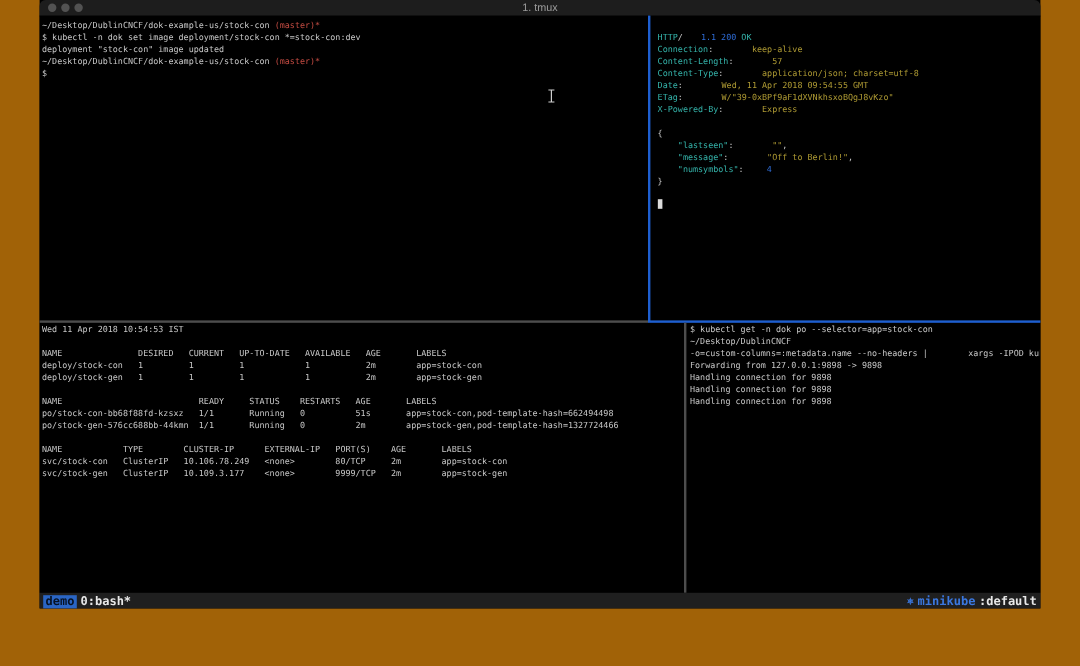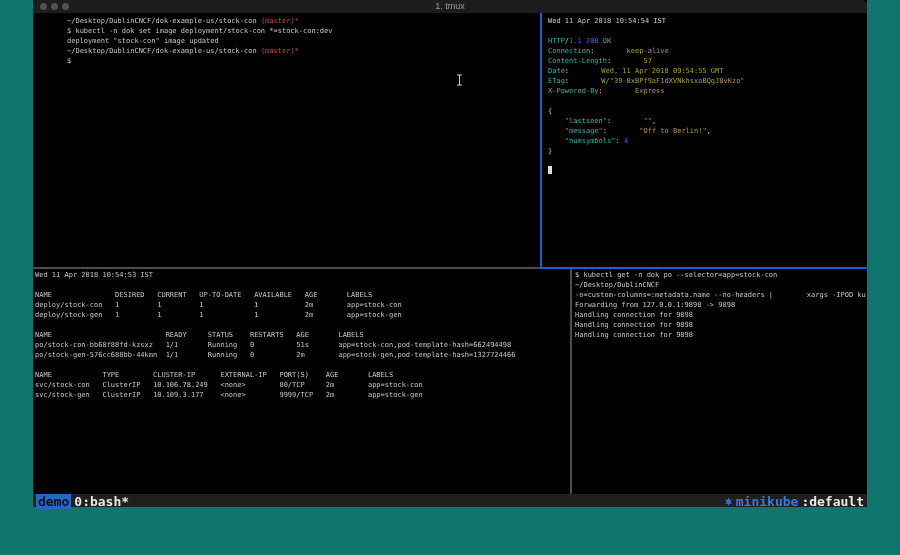--- a/index.html
+++ b/index.html
@@ -1,52 +1,52 @@
 <!DOCTYPE html>
 <html><head>
 <meta charset="utf-8">
 <style>
   html,body{margin:0;padding:0;}
   body{width:900px;height:555px;background:#000;overflow:hidden;
        font-family:"DejaVu Sans Mono",monospace;}
-  #screen{position:relative;width:900px;height:555px;background:#0f766e;}
+  #screen{position:relative;width:900px;height:555px;background:#a16207;}
   #window{position:absolute;left:33px;top:0;width:834px;height:507px;background:#000;}
   
   #titlebar{position:absolute;left:0;top:0;width:834px;height:13px;background:#1d1d1d;
             border-radius:5px 5px 0 0;border-bottom:1px solid #0a0a0a;}
   .tl-dots{position:absolute;left:7px;top:3px;display:flex;gap:4px;}
   .tl-dot{width:7px;height:7px;border-radius:50%;background:#525252;}
   #win-title{position:absolute;left:0;top:1px;width:100%;text-align:center;
              font-family:"Liberation Sans",sans-serif;font-size:9px;color:#9c9c9c;}
   
   #content{position:absolute;left:0;top:13px;width:834px;height:481px;background:#000;}
   .pane{position:absolute;overflow:hidden;}
   .tline{height:10px;white-space:pre;font-size:7px;line-height:10px;letter-spacing:0;}
   .c-fg{color:#c7c7c7;}
   .c-red{color:#c34b42;}
   .c-cyan{color:#34b3aa;}
   .c-yellow{color:#ae9a33;padding-left:28px;}
-  .c-blue{color:#2e6cd6;}
+  .c-blue{color:#2e6cd6;margin-left:15px;}
   .c-cursor{display:inline-block;width:4px;height:8px;background:#dcdcdc;vertical-align:-1px;}
   
   .divider{position:absolute;}
   #div-v-active{left:507px;top:0;width:2px;height:255px;background:#1e5fd0;}
   #div-h-inactive{left:0;top:254px;width:507px;height:2px;background:#4d4d4d;}
   #div-h-active{left:507px;top:254px;width:327px;height:2px;background:#1e5fd0;}
   #div-v-inactive{left:537px;top:256px;width:2px;height:225px;background:#4d4d4d;}
-  #pane-tl{left:2px;top:3px;width:504px;height:250px;margin-left:32px;}
+  #pane-tl{left:2px;top:3px;width:504px;height:250px;}
   #pane-tr{left:515px;top:3px;width:318px;height:250px;}
   #pane-bl{left:2px;top:257px;width:533px;height:223px;text-decoration:underline;}
   #pane-br{left:542px;top:257px;width:291px;height:223px;}
   
   #ibeam{position:absolute;left:423px;top:58px;}
   
   #statusbar{position:absolute;left:0;top:494px;width:834px;height:13px;background:#1f1f1f;
-             display:flex;align-items:flex-start;justify-content:space-between;
-             font-size:13px;padding:0 3px;box-sizing:border-box;}
+             display:flex;align-items:flex-end;justify-content:space-between;
+             font-size:10px;padding:0 3px;box-sizing:border-box;}
   .sb-left,.sb-right{display:flex;align-items:center;gap:3px;white-space:pre;}
   #session-chip{background:#2a65c4;color:#061224;padding:0 2px;font-weight:bold;}
   #window-label{color:#e8e8e8;font-weight:bold;}
   .ctx-blue{color:#3b78e0;font-weight:bold;}
   .ctx-val{color:#e8e8e8;font-weight:bold;}
 </style>
 </head>
 <body>
 
 <div id="screen">
@@ -63,25 +63,25 @@
 
     <div id="content">
       <div id="pane-tl" class="pane">
           <div class="tline"><span class="c-fg">~/Desktop/DublinCNCF/dok-example-us/stock-con </span><span class="c-red">(master)*</span></div>
           <div class="tline"><span class="c-fg">$ kubectl -n dok set image deployment/stock-con *=stock-con:dev</span></div>
           <div class="tline"><span class="c-fg">deployment "stock-con" image updated</span></div>
           <div class="tline"><span class="c-fg">~/Desktop/DublinCNCF/dok-example-us/stock-con </span><span class="c-red">(master)*</span></div>
           <div class="tline"><span class="c-fg">$</span></div>
         </div>
       <div id="pane-tr" class="pane">
-          <div class="tline"><span class="c-fg">Wed 11 Apr 2018 10:54:54 IST</span></div>
           <div class="tline"><span class="c-fg"></span></div>
           <div class="tline"><span class="c-cyan">HTTP</span><span class="c-fg">/</span><span class="c-blue">1.1 200</span><span class="c-cyan"> OK</span></div>
           <div class="tline"><span class="c-cyan">Connection</span><span class="c-fg">: </span><span class="c-yellow">keep-alive</span></div>
           <div class="tline"><span class="c-cyan">Content-Length</span><span class="c-fg">: </span><span class="c-yellow">57</span></div>
+          <div class="tline"><span class="c-cyan">Content-Type</span><span class="c-fg">: </span><span class="c-yellow">application/json; charset=utf-8</span></div>
           <div class="tline"><span class="c-cyan">Date</span><span class="c-fg">: </span><span class="c-yellow">Wed, 11 Apr 2018 09:54:55 GMT</span></div>
           <div class="tline"><span class="c-cyan">ETag</span><span class="c-fg">: </span><span class="c-yellow">W/"39-0xBPf9aF1dXVNkhsxoBQgJ8vKzo"</span></div>
           <div class="tline"><span class="c-cyan">X-Powered-By</span><span class="c-fg">: </span><span class="c-yellow">Express</span></div>
           <div class="tline"><span class="c-fg"></span></div>
           <div class="tline"><span class="c-fg">{</span></div>
           <div class="tline"><span class="c-fg">    </span><span class="c-cyan">"lastseen"</span><span class="c-fg">: </span><span class="c-yellow">""</span><span class="c-fg">,</span></div>
           <div class="tline"><span class="c-fg">    </span><span class="c-cyan">"message"</span><span class="c-fg">: </span><span class="c-yellow">"Off to Berlin!"</span><span class="c-fg">,</span></div>
           <div class="tline"><span class="c-fg">    </span><span class="c-cyan">"numsymbols"</span><span class="c-fg">: </span><span class="c-blue">4</span></div>
           <div class="tline"><span class="c-fg">}</span></div>
           <div class="tline"><span class="c-fg"></span></div>

